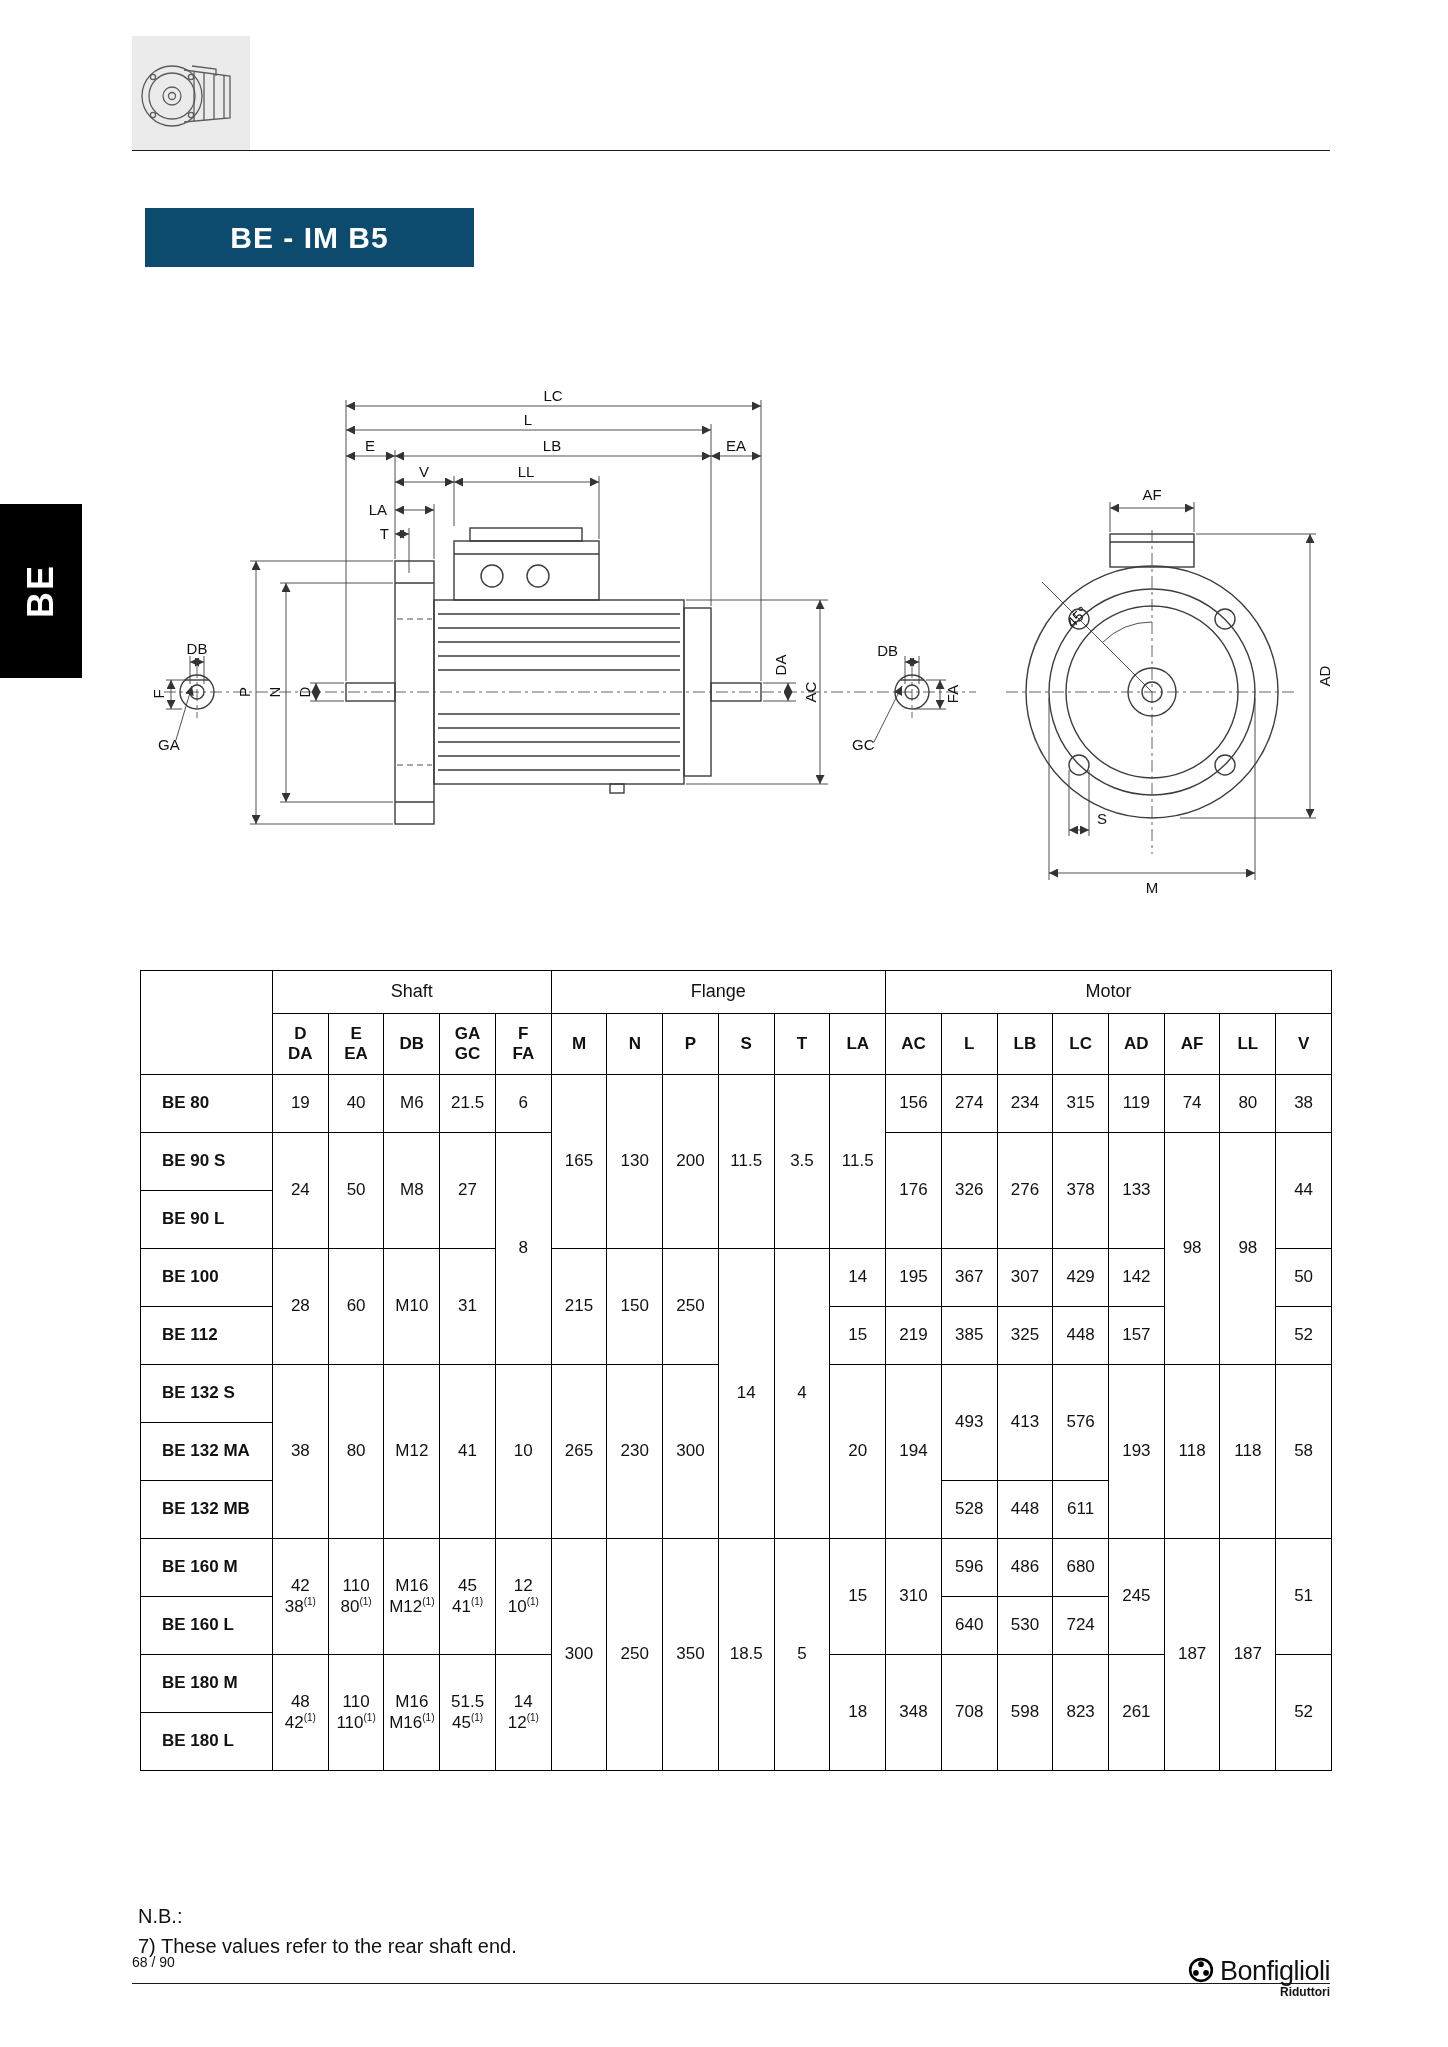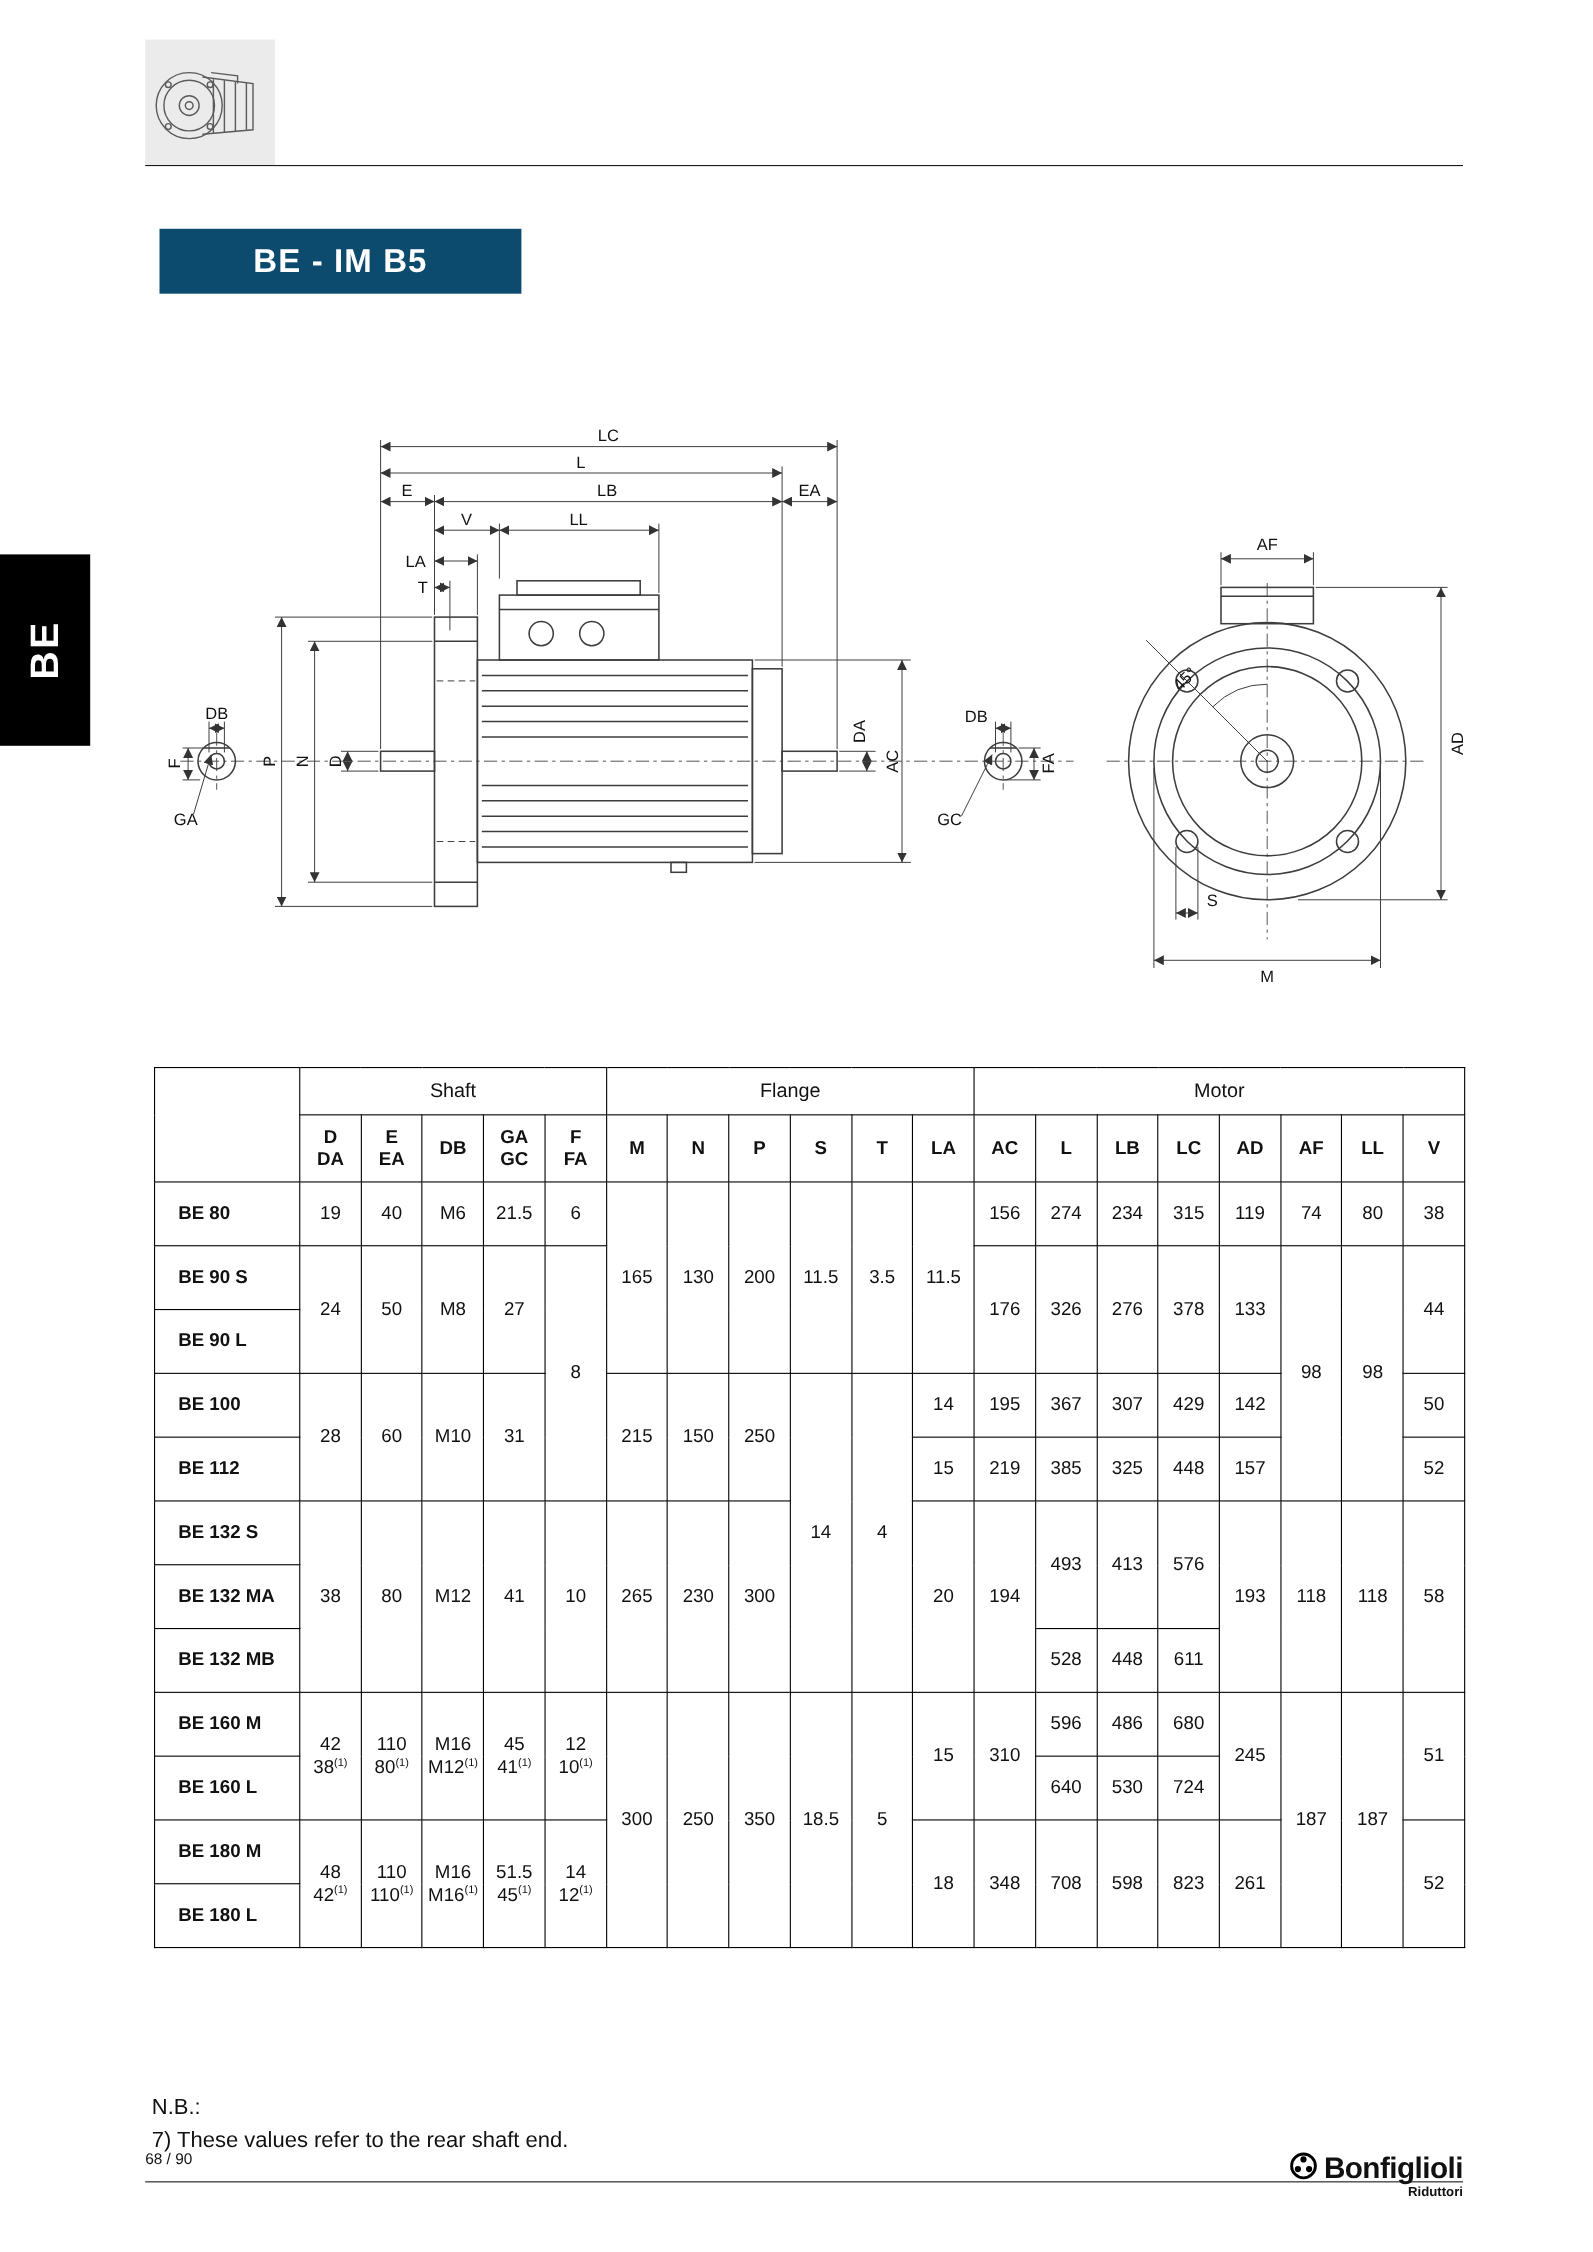--- a/index.html
+++ b/index.html
@@ -36,21 +36,21 @@
   .dim-table th.ch { height:56px; font-size:17px; font-weight:bold; }
   .dim-table tbody tr { height:58px; }
   .dim-table th.rl { text-align:left; padding-left:21px; font-size:17px; font-weight:bold; }
   .dim-table td { font-size:17px; }
   .dim-table td sup { font-size:10px; }
 
   .notes { position:absolute; left:138px; top:1862px; font-size:20px; line-height:1.5;margin-top:39px; }
   .page-num { position:absolute; left:132px; top:1954px; font-size:14px; }
   .brand { position:absolute; right:118px; top:1956px; display:flex; flex-direction:column; align-items:flex-end; }
   .brand-row { display:flex; align-items:center; gap:6px; }
-  .brand-name { font-size:27px; font-weight:bold; letter-spacing:-0.5px;text-align:right; }
+  .brand-name { font-size:27px; font-weight:normal; letter-spacing:-0.5px;text-align:right; }
   .brand-sub { font-size:12px; font-weight:bold; margin-top:-2px; }
 
   
   svg text { font-family:"Liberation Sans", sans-serif; font-size:15px; fill:#111; text-anchor:middle; }
   svg text.ta-s { text-anchor:start; }
   svg text.ta-e { text-anchor:end; }
   .ln  { fill:none; stroke:#3d3d3d; stroke-width:1.4; }
   .dim { fill:none; stroke:#3d3d3d; stroke-width:0.9; }
   .dm  { marker-start:url(#ar); marker-end:url(#ar); }
   .dme { marker-end:url(#ar); }

